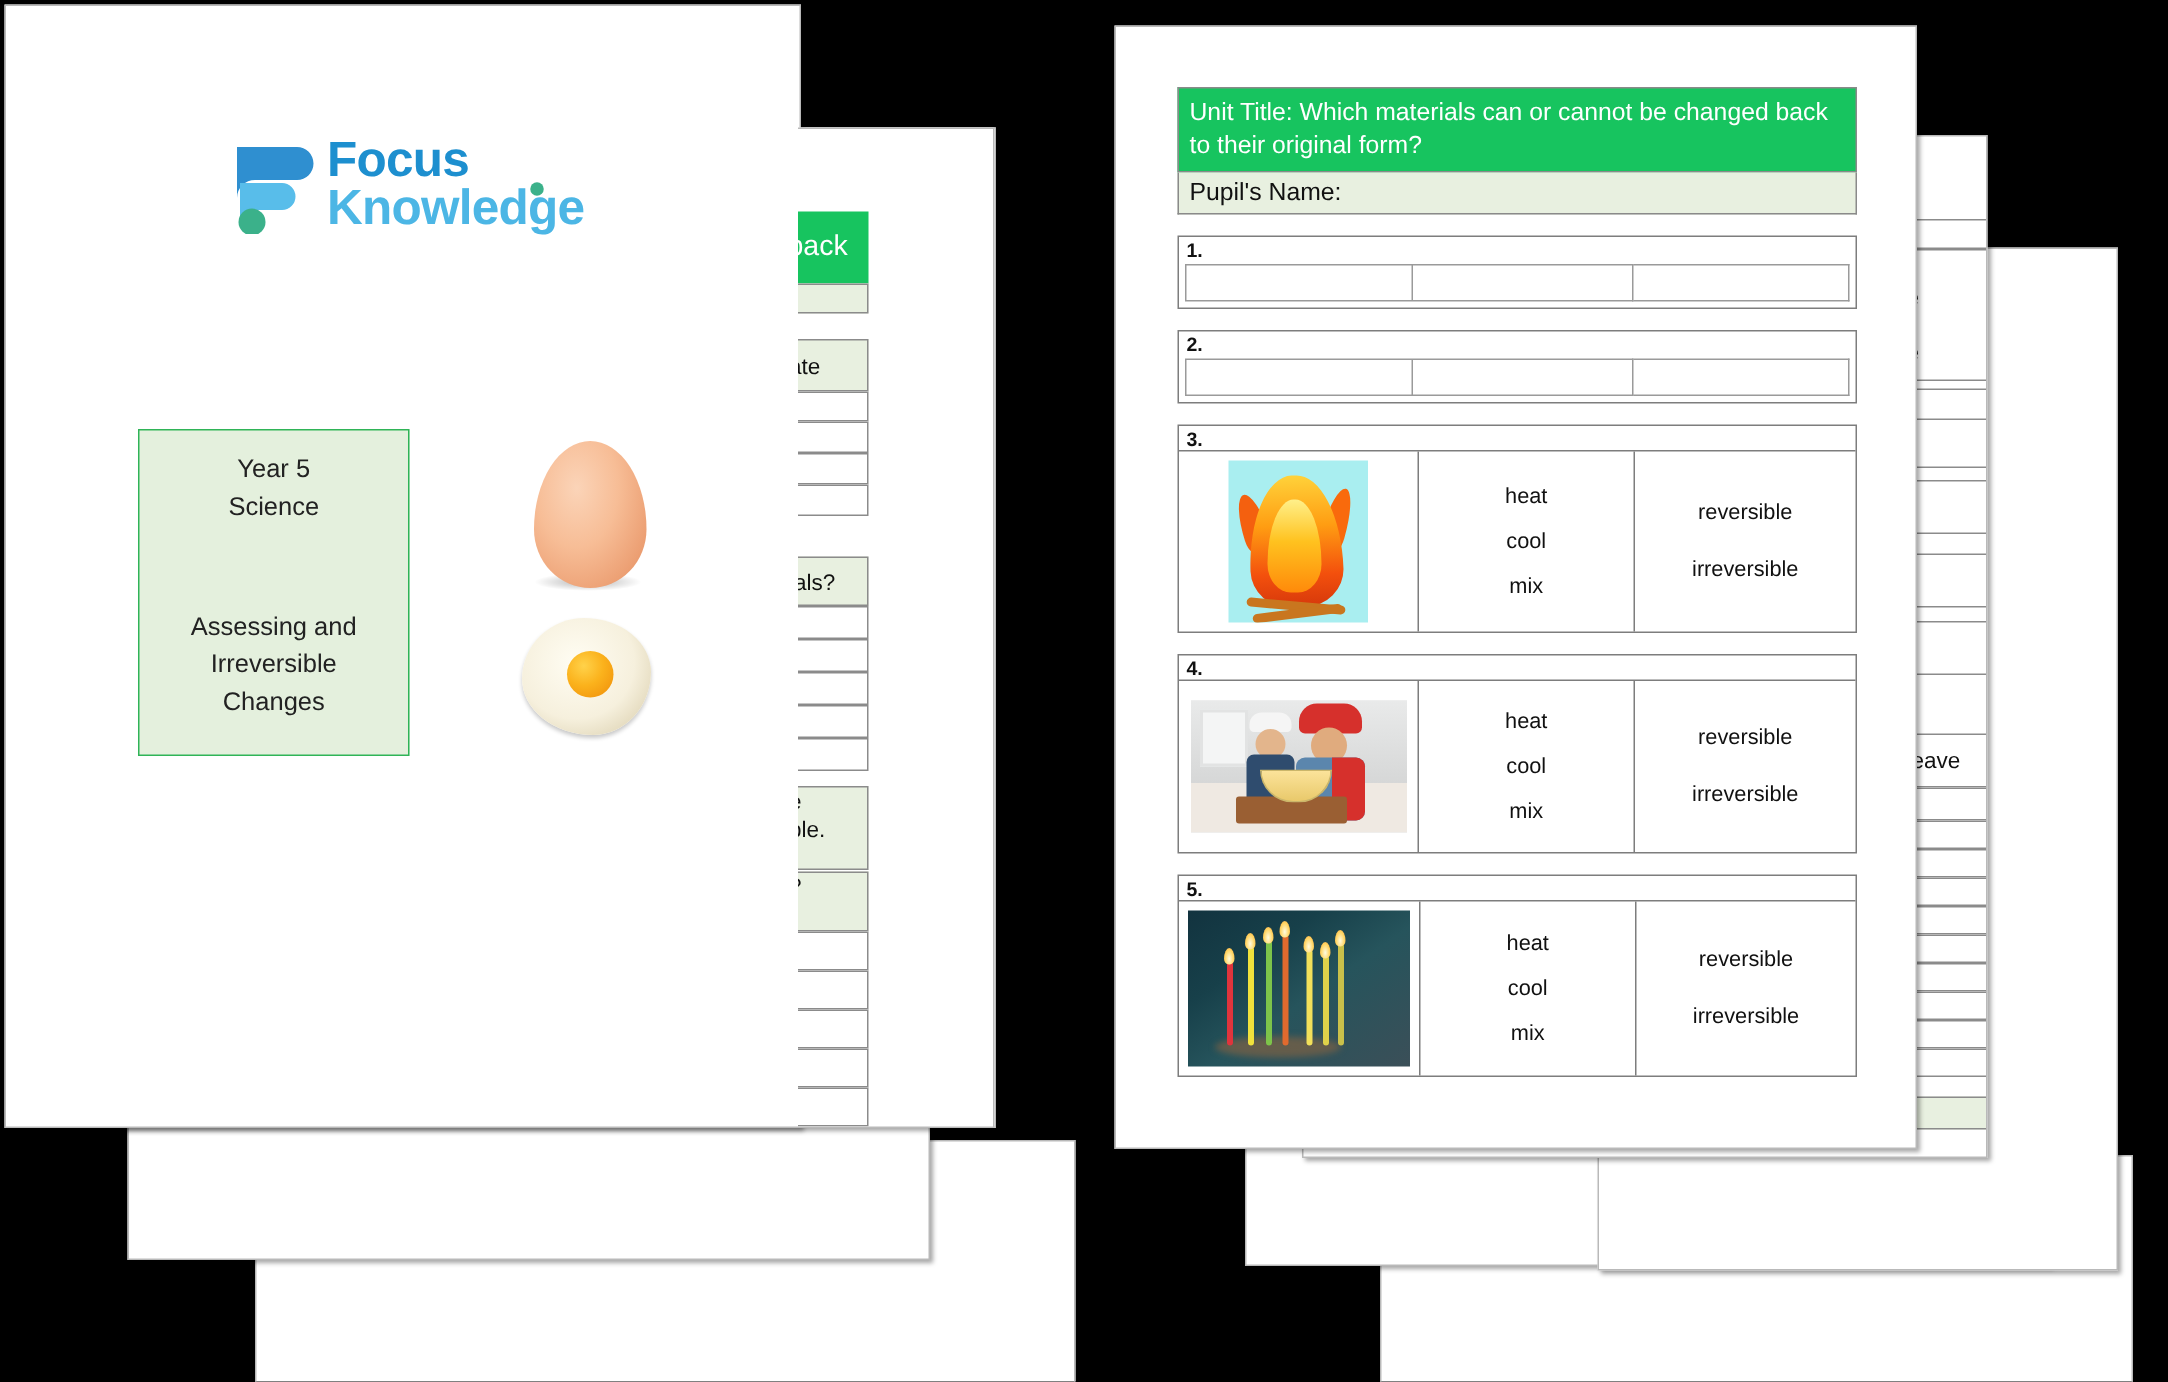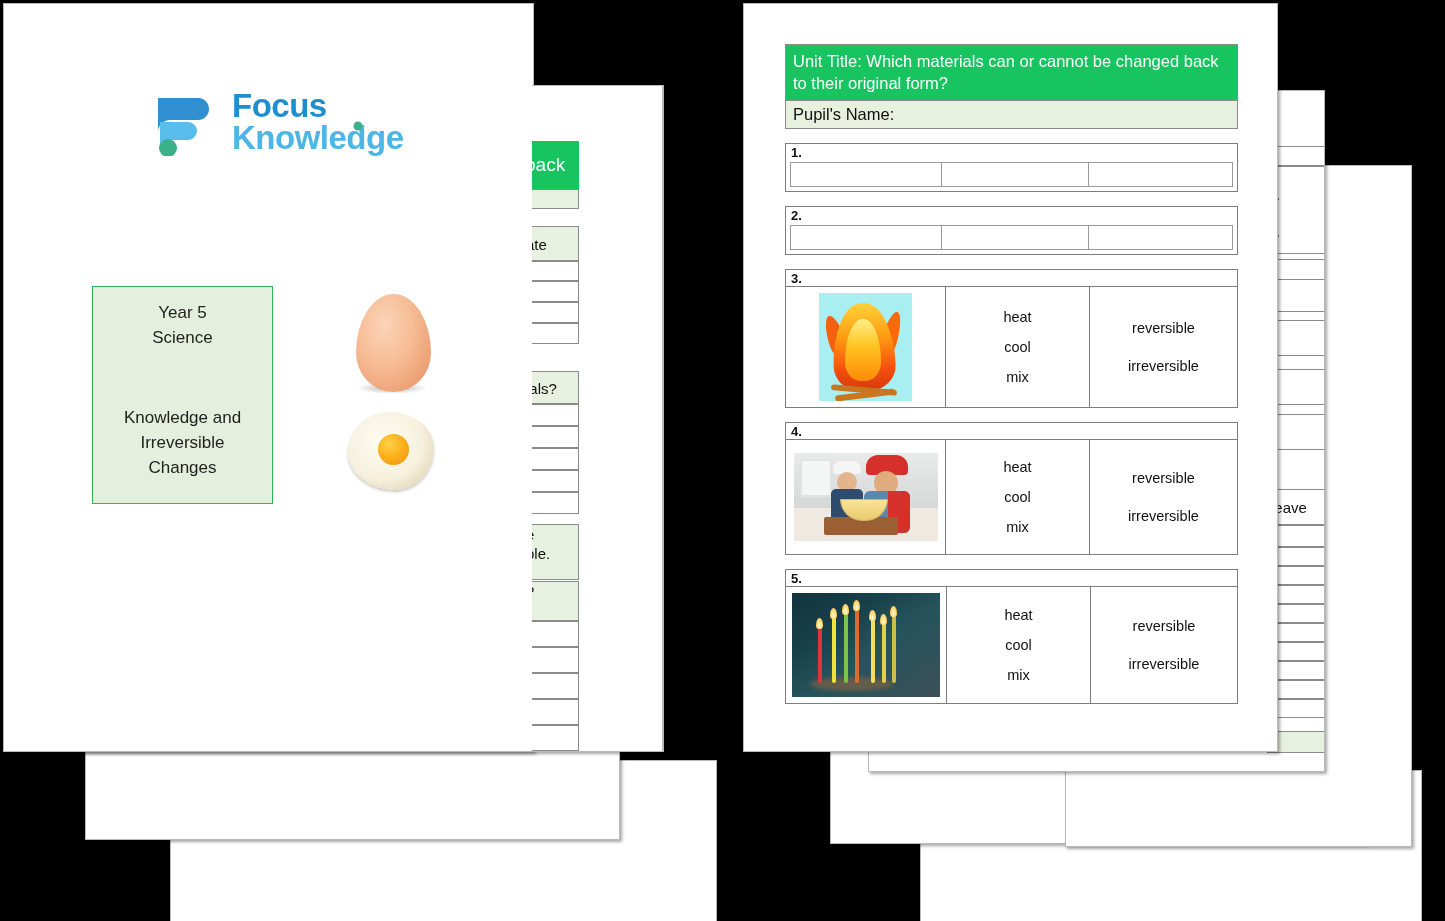--- a/index.html
+++ b/index.html
@@ -21,26 +21,26 @@
   #pgL4{left:170px;  top:760px;  width:545px; height:200px;}
   #pgL3{left:85px;   top:670px;  width:533px; height:168px;}
   #pgL2{left:40px;   top:85px;   width:622px; height:665px;}
   #pgL1{left:3px;    top:3px;    width:529px; height:747px;}
 
   
   #pgR4{left:920px;  top:770px;  width:500px; height:200px;}
   #pgR3{left:830px;  top:690px;  width:535px; height:152px;}
   #pgR2{left:1065px; top:165px;  width:345px; height:680px;}
   #pgR2b{left:868px; top:90px;   width:455px; height:680px;}
-  #pgR1{left:743px;  top:3px;    width:533px; height:747px;}
+  #pgR1{left:743px;  top:17px;    width:533px; height:747px;}
 
   
   .logo-wrap{position:absolute;left:152px;top:88px;width:230px;height:70px;}
   .logo-mark{position:absolute;left:0;top:2px;width:54px;height:62px;}
-  .logo-words{position:absolute;left:76px;top:-2px;}
+  .logo-words{position:absolute;left:62px;top:-2px;}
   .logo-focus{font-size:33px;font-weight:bold;color:#1d8fcf;line-height:.95;letter-spacing:-.5px;}
   .logo-edu{font-size:33px;font-weight:bold;color:#4cb6e5;line-height:1;letter-spacing:-.5px;}
 
   .greenbox{
     position:absolute;left:88px;top:282px;width:181px;height:218px;
     background:#e4f0dd;border:1.5px solid #2fb457;
     display:flex;flex-direction:column;align-items:center;
     justify-content:flex-start;padding-top:14px;box-sizing:border-box;
   }
   .greenbox .gtitle{font-size:17px;color:#222;text-align:center;line-height:1.45;}
@@ -198,21 +198,21 @@
           <circle cx="6" cy="6" r="4.5" fill="#3bb18a"></circle>
         </svg>
     </div>
 
     <div class="greenbox">
       <div class="gtitle">
         <span>Year 5</span><br>
         <span>Science</span>
       </div>
       <div class="gsub">
-        <span>Knowledge and</span><br>
+        <span>Assessing and</span><br>
         <span>Irreversible</span><br>
         <span>Changes</span>
       </div>
     </div>
 
     <div class="egg-shadow"></div>
     <div class="egg"></div>
     <div class="fried">
       <div class="white"></div>
       <div class="yolk"></div>

